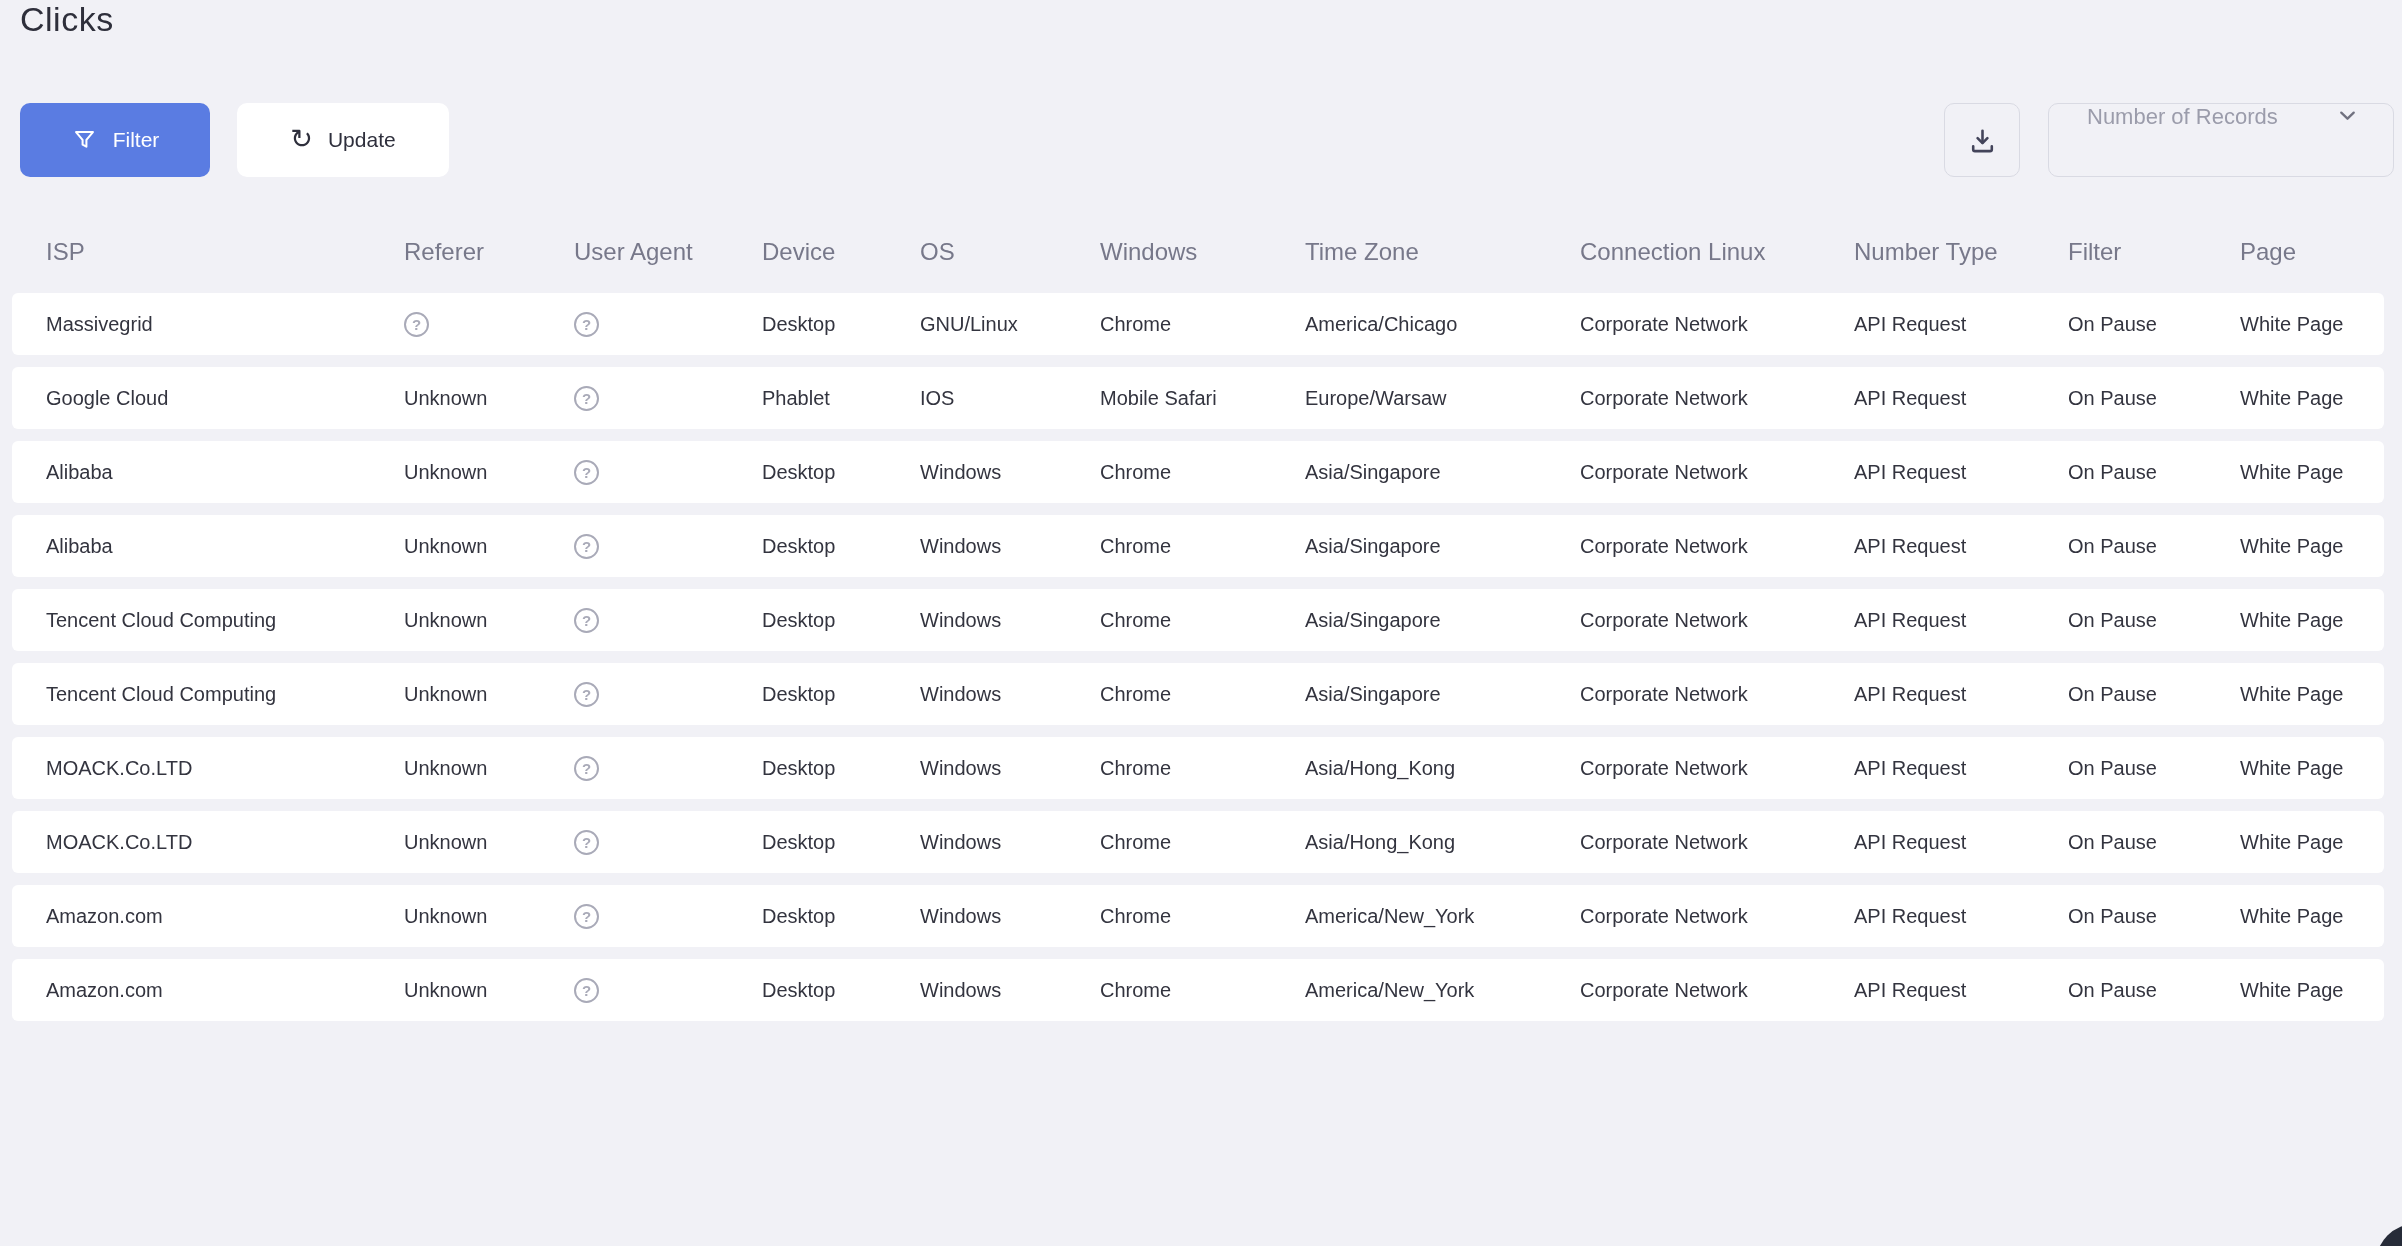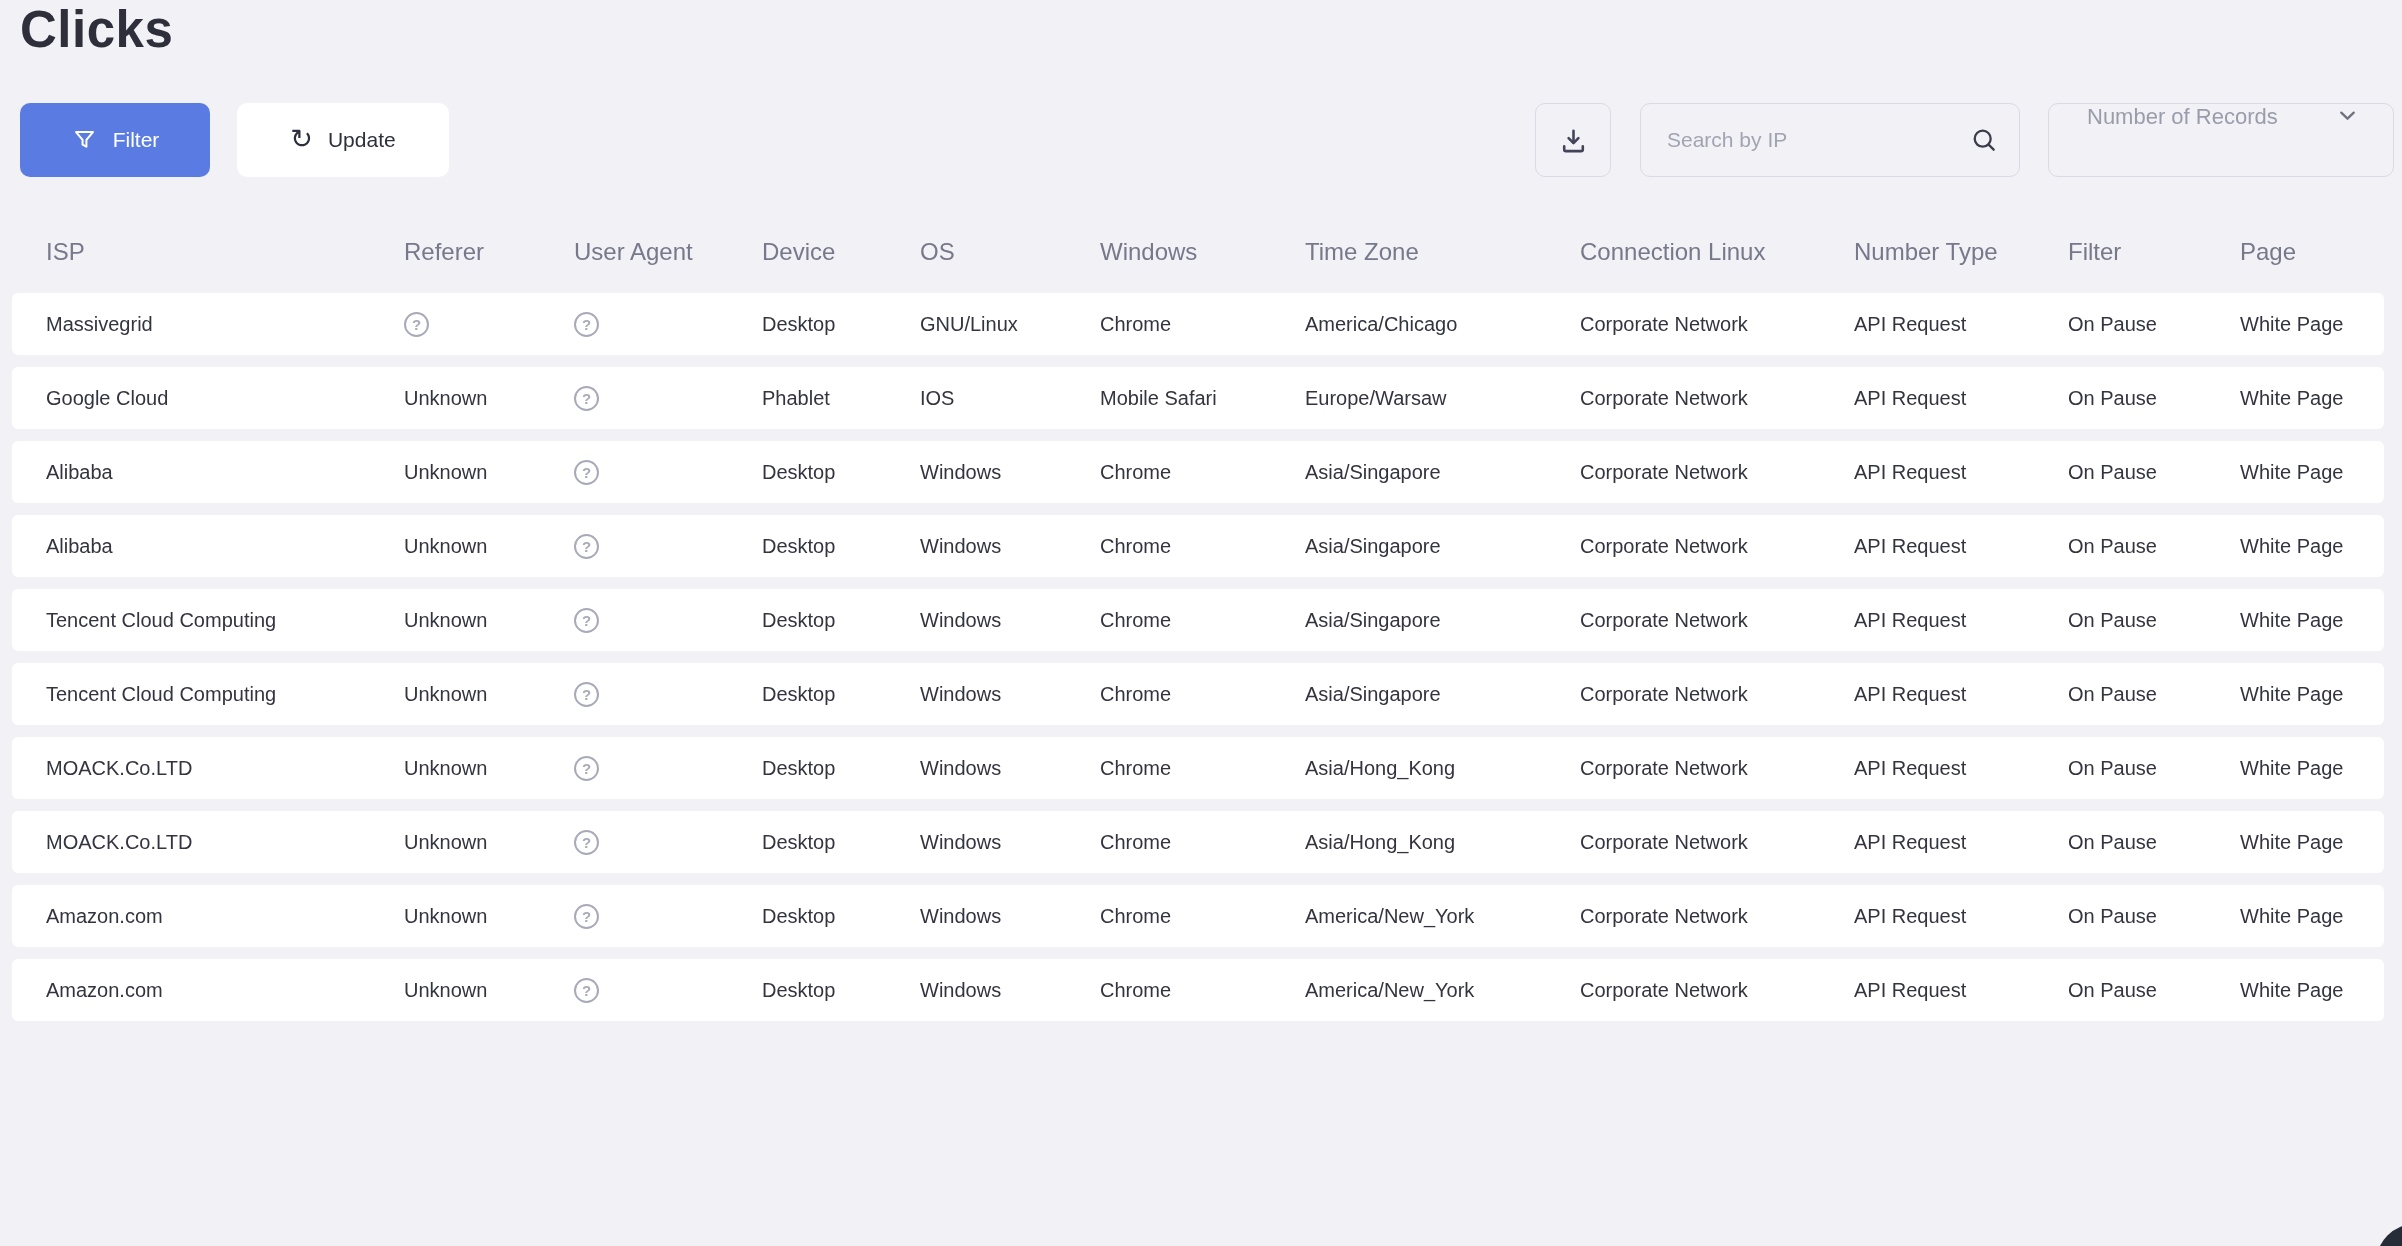--- a/index.html
+++ b/index.html
@@ -5,21 +5,21 @@
   html,body{margin:0;padding:0;}
   body{
     width:2402px;height:1246px;
     background:#f1f1f6;
     font-family:"Liberation Sans",sans-serif;
     color:#33343f;
     overflow:hidden;
     position:relative;
   }
   .page-title{
-    font-size:51px;font-weight:700;letter-spacing:.5px;
+    font-size:34px;font-weight:400;letter-spacing:.5px;
     color:#2e2f3b;margin:0;position:absolute;top:0px;left:20px;
   }
   
   .toolbar{
     position:absolute;top:103px;left:20px;right:8px;height:74px;
     display:flex;align-items:center;
   }
   .btn{
     height:74px;border:none;border-radius:10px;
     display:flex;align-items:center;justify-content:center;gap:15px;
@@ -104,29 +104,20 @@
   <button class="icon-btn">
     <span>
       <svg width="31" height="31" viewBox="0 0 24 24" fill="none" stroke="#43445a" stroke-width="2" stroke-linecap="round" stroke-linejoin="round">
         <path d="M12 4.5v9"></path>
         <path d="M8.2 10.2 12 14l3.8-3.8"></path>
         <path d="M4.8 16.5v2.4a1.3 1.3 0 0 0 1.3 1.3h11.8a1.3 1.3 0 0 0 1.3-1.3v-2.4"></path>
       </svg>
     </span>
   </button>
 
-  <div class="search-box">
-    <input type="text" placeholder="Search by IP" style="">
-    <span>
-      <svg width="29" height="29" viewBox="0 0 24 24" fill="none" stroke="#3c3d4c" stroke-width="1.9" stroke-linecap="round">
-        <circle cx="10.5" cy="10.5" r="6.6"></circle>
-        <path d="M15.4 15.4 19.6 19.6"></path>
-      </svg>
-    </span>
-  </div>
 
   <div class="records-select">
     <span class="label">Number of Records</span>
     <span>
       <svg width="23" height="23" viewBox="0 0 24 24" fill="none" stroke="#70717f" stroke-width="2.4" stroke-linecap="round" stroke-linejoin="round">
         <path d="M5.5 9 12 15.3 18.5 9"></path>
       </svg>
     </span>
   </div>
 </div>

